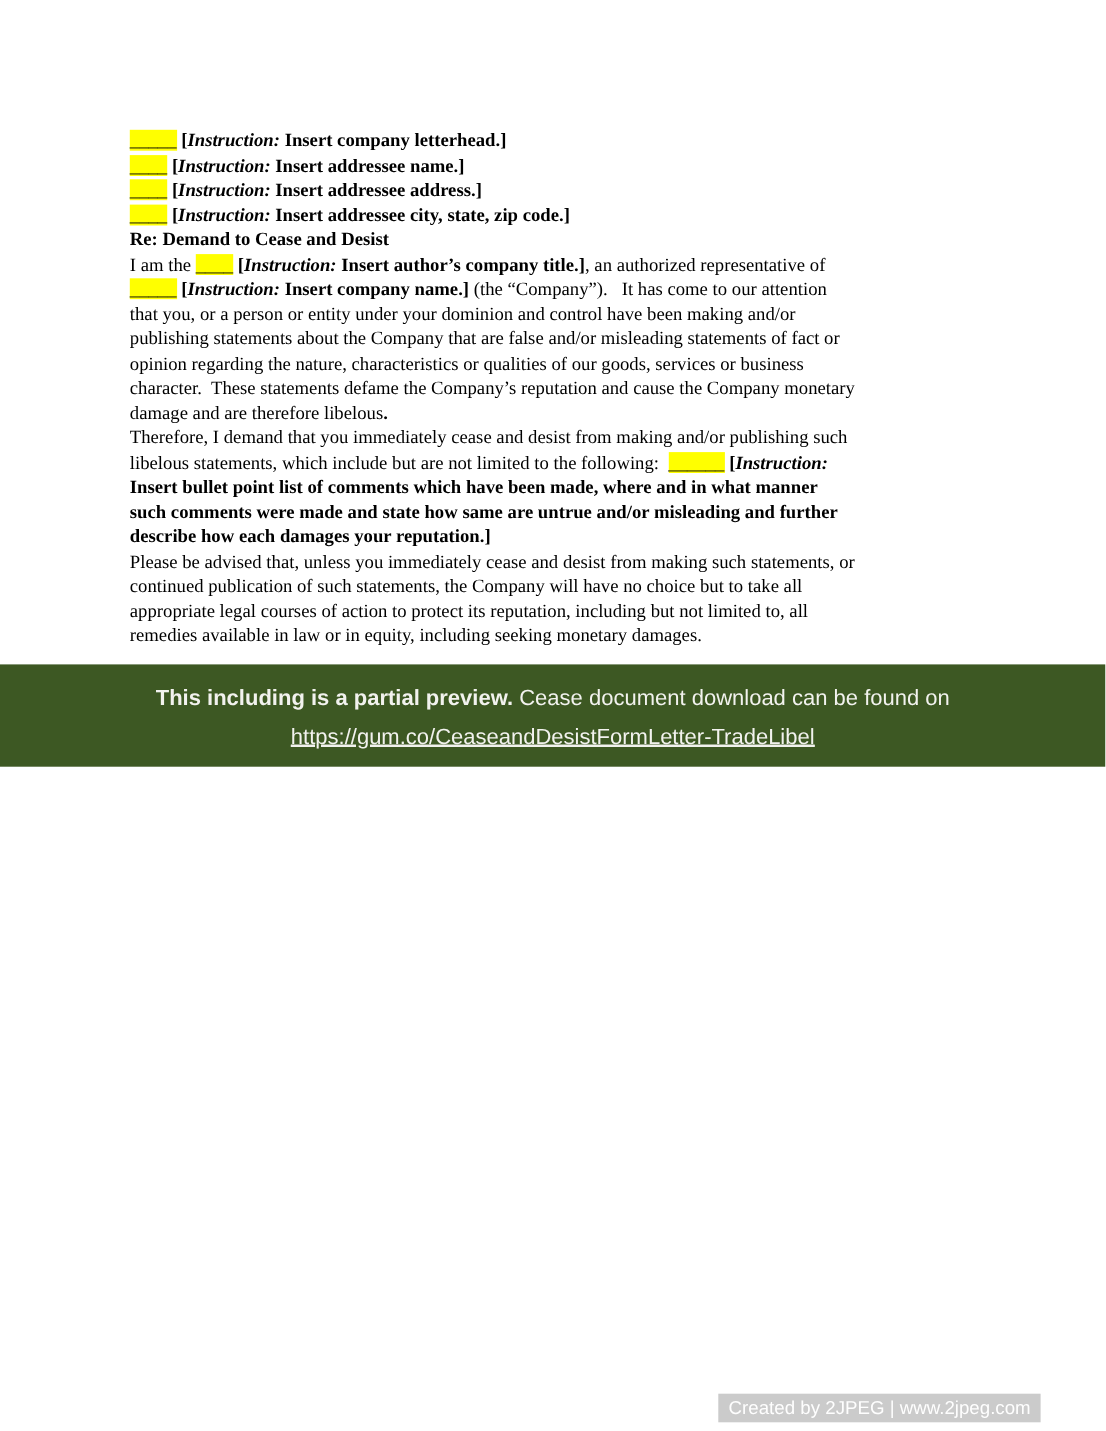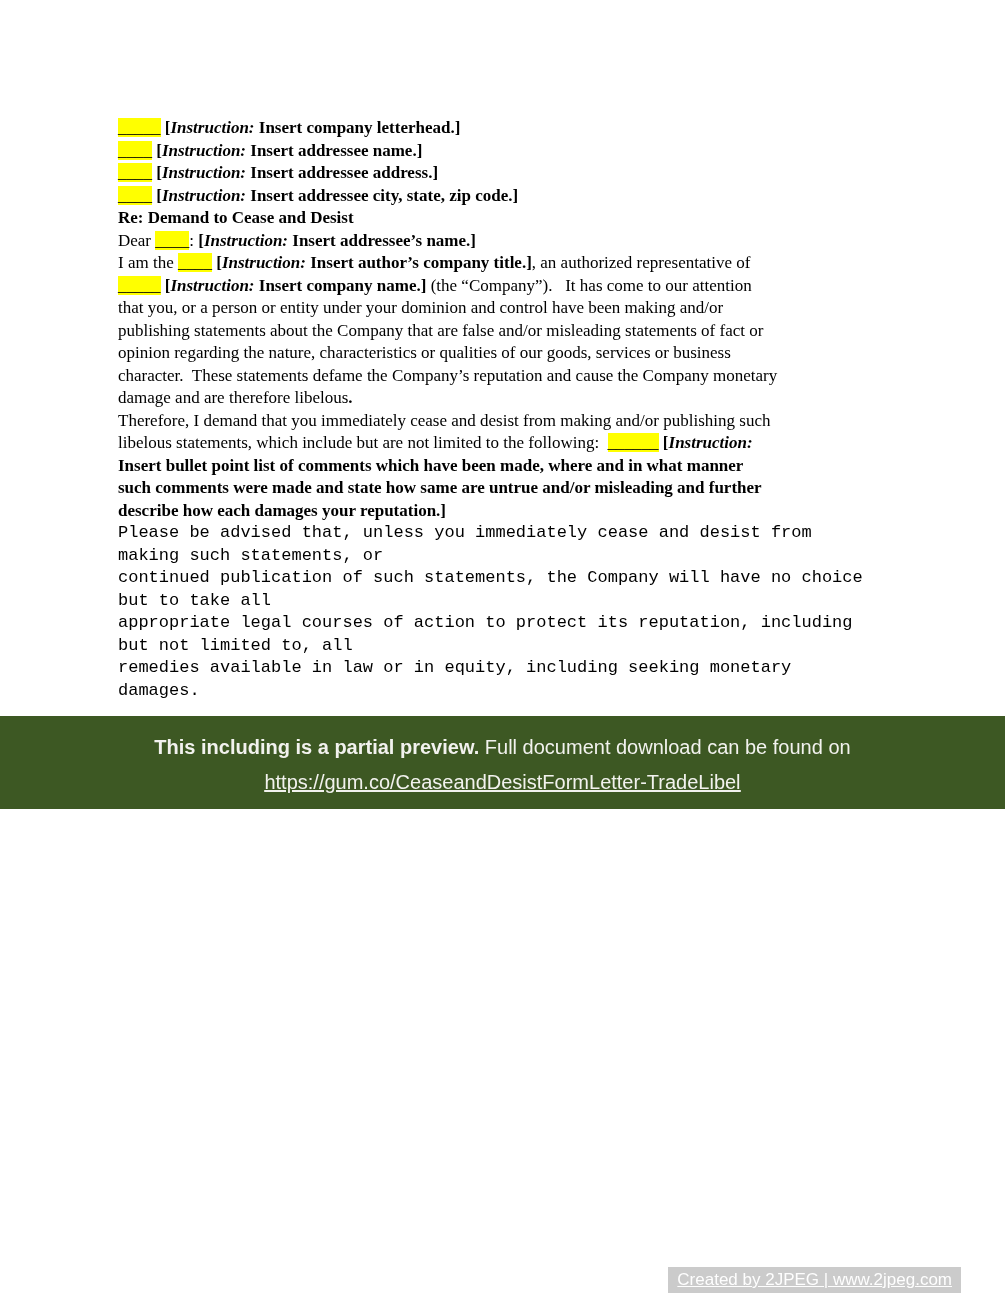--- a/index.html
+++ b/index.html
@@ -24,21 +24,21 @@
   .doc p {
     white-space: pre-wrap;
     margin: 0;
   }
   .blk-date      { margin-top: 28px; }
   .blk-addressee { margin-top: 23px; }
   .blk-re        { margin-top: 48px; }
   .blk-dear      { margin-top: 23px; }
   .blk-para1     { margin-top: 23px; }
   .blk-para2     { margin-top: 23px; }
-  .blk-para3     { margin-top: 24px; font-family: Liberation Mono, monospace; }
+  .blk-para3     { margin-top: 24px; }
   .b  { font-weight: bold; }
   .i  { font-style: italic; }
   .hl { background: #ffff00; }
   .banner {
     margin-top: 14px;
     width: 1005px;
     background: #3d5823;
     color: #f2f2ee;
     font-family: "Liberation Sans", sans-serif;
     font-size: 20px;
@@ -47,46 +47,44 @@
     padding: 18px 0 13px 0;
   }
   .banner-link-line { margin-top: 8px; text-decoration: underline; }
   .banner-link {
     color: #f2f2ee;
     text-decoration: underline;
     cursor: pointer;
   }
   .watermark {
     position: absolute;
-    right: 1px;
+    right: 16px;
     bottom: 8px;
     background: #cbcbcb;
     color: #fefefe;
     font-family: "Liberation Sans", sans-serif;
     font-size: 17px;
     line-height: 17px;
     padding: 4px 9px 5px 9px;
-    text-decoration: underline;
   }
 </style>
 </head>
 <body>
 
 <div class="page">
 
   <div class="doc">
     <p><span class="hl">_____</span><span class="b"> [</span><span class="b i">Instruction:</span><span class="b"> Insert company letterhead.]</span></p>
     <p class="blk-addressee"><span class="hl">____</span><span class="b"> [</span><span class="b i">Instruction:</span><span class="b"> Insert addressee name.]</span><br><span class="hl">____</span><span class="b"> [</span><span class="b i">Instruction:</span><span class="b"> Insert addressee address.]</span><br><span class="hl">____</span><span class="b"> [</span><span class="b i">Instruction:</span><span class="b"> Insert addressee city, state, zip code.]</span></p>
     <p class="blk-re"><span class="b">Re: Demand to Cease and Desist</span></p>
-    <p class="blk-dear"><span>Dear </span><span class="hl">____</span><span>: </span><span class="b">[</span><span class="b i">Instruction:</span><span class="b"> Insert addressee’s name.]</span></p>
     <p class="blk-para1"><span>I am the </span><span class="hl">____</span><span class="b"> [</span><span class="b i">Instruction:</span><span class="b"> Insert author’s company title.]</span><span>, an authorized representative of</span><br><span class="hl">_____</span><span class="b"> [</span><span class="b i">Instruction:</span><span class="b"> Insert company name.]</span><span> (the “Company”).   It has come to our attention</span><br><span>that you, or a person or entity under your dominion and control have been making and/or</span><br><span>publishing statements about the Company that are false and/or misleading statements of fact or</span><br><span>opinion regarding the nature, characteristics or qualities of our goods, services or business</span><br><span>character.  These statements defame the Company’s reputation and cause the Company monetary</span><br><span>damage and are therefore libelous</span><span class="b">.</span></p>
     <p class="blk-para2"><span>Therefore, I demand that you immediately cease and desist from making and/or publishing such</span><br><span>libelous statements, which include but are not limited to the following:  </span><span class="hl">______</span><span class="b"> [</span><span class="b i">Instruction:</span><br><span class="b">Insert bullet point list of comments which have been made, where and in what manner</span><br><span class="b">such comments were made and state how same are untrue and/or misleading and further</span><br><span class="b">describe how each damages your reputation.]</span></p>
     <p class="blk-para3"><span>Please be advised that, unless you immediately cease and desist from making such statements, or</span><br><span>continued publication of such statements, the Company will have no choice but to take all</span><br><span>appropriate legal courses of action to protect its reputation, including but not limited to, all</span><br><span>remedies available in law or in equity, including seeking monetary damages.</span></p>
   </div>
 
   <div class="banner">
-    <p class="banner-text"><span class="b">This including is a partial preview.</span><span> Full document download can be found on</span><br></p>
+    <p class="banner-text"><span class="b">This including is a partial preview.</span><span> Cease document download can be found on</span><br></p>
     <p class="banner-link-line"><a href="#" class="banner-link">https://gum.co/CeaseandDesistFormLetter-TradeLibel</a></p>
   </div>
 
   <div class="watermark"><span>Created by 2JPEG | www.2jpeg.com</span></div>
 
 </div>
 
 </body></html>

